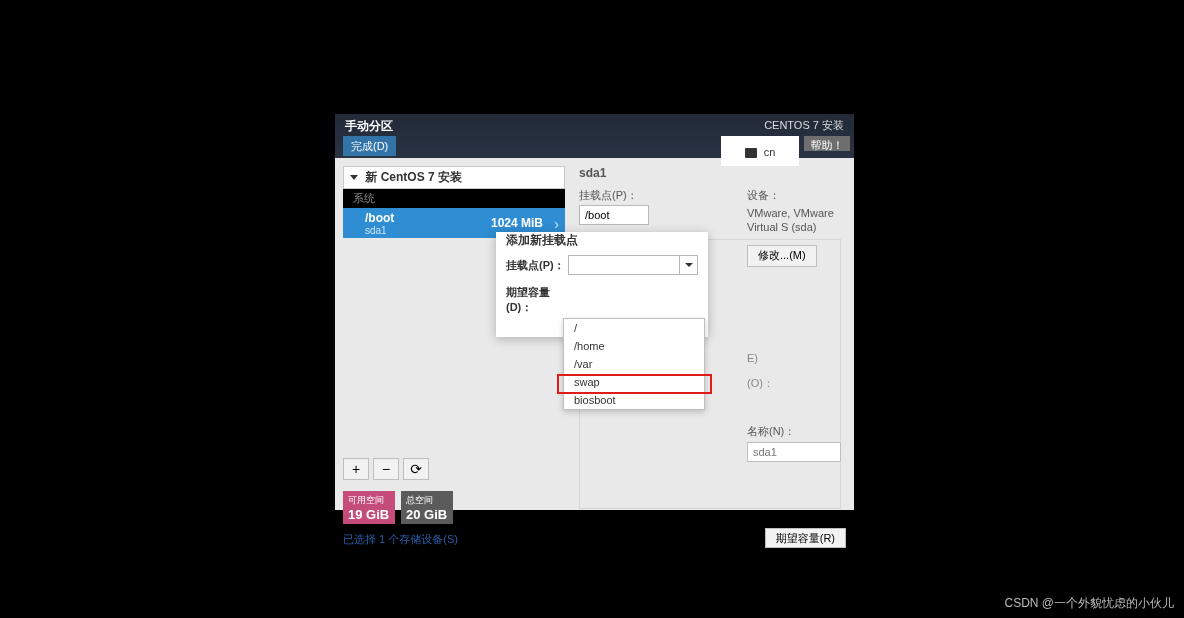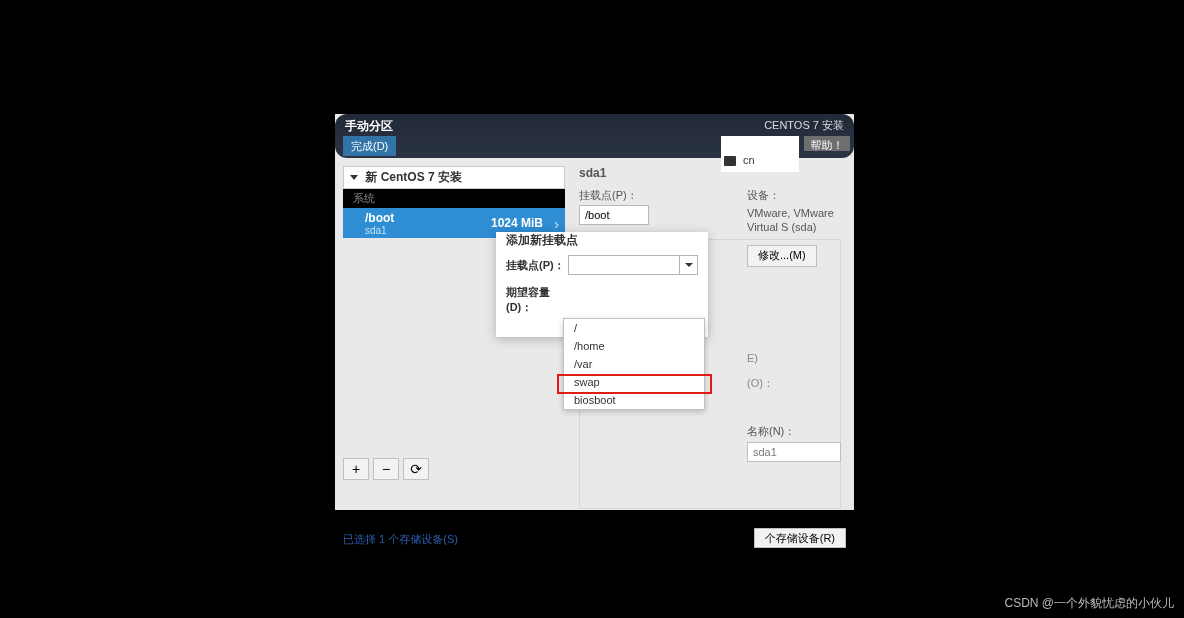--- a/index.html
+++ b/index.html
@@ -19,21 +19,20 @@
     top: 114px;
     width: 519px;
     height: 396px;
     background: #e9e9e9;
   }
   .titlebar {
     height: 44px;
     background: linear-gradient(to bottom, #222a38, #2a3344);
     color: #fff;
     position: relative;
-    border-radius: 12px;
   }
   .title {
     position: absolute;
     left: 10px;
     top: 4px;
     font-size: 12px;
     font-weight: bold;
   }
   .done-btn {
     position: absolute;
@@ -55,22 +54,23 @@
     color: #ddd;
   }
   .lang-box {
     position: absolute;
     right: 55px;
     top: 22px;
     height: 30px;
     width: 78px;
     background: #fff;
     color: #333;
-    padding: 18px 3px;
-    font-size: 11px;
+    padding: 10px 3px;
+    font-size: 11px;
+    text-align: center;
   }
   .kbd-icon {
     display: inline-block;
     width: 12px; height: 10px;
     background: #333;
     border-radius: 1px;
     vertical-align: middle;
     margin-right: 4px;
   }
   .help-btn {
@@ -397,23 +397,33 @@
         <div class="mount-chevron">›</div>
       </div>
     </div>
 
     <div class="btn-bar">
       <button class="small-btn">+</button>
       <button class="small-btn">−</button>
       <button class="small-btn">⟳</button>
     </div>
 
+    <div class="space-boxes">
+      <div class="space-box space-free">
+        <span>可用空间</span>
+        <span class="big">19 GiB</span>
+      </div>
+      <div class="space-box space-total">
+        <span>总空间</span>
+        <span class="big">20 GiB</span>
+      </div>
+    </div>
 
     <a class="storage-link">已选择 1 个存储设备(S)</a>
-    <button class="reset-btn">个存储设备(R)</button>
+    <button class="reset-btn">期望容量(R)</button>
 
     <div class="right-pane">
       <div class="rp-title">sda1</div>
       <div class="rp-label">挂载点(P)：</div>
       <input class="rp-input" value="/boot" style="">
       <div class="rp-area"></div>
     </div>
 
     <div class="dev-col">
       <div class="dev-label">设备：</div>

